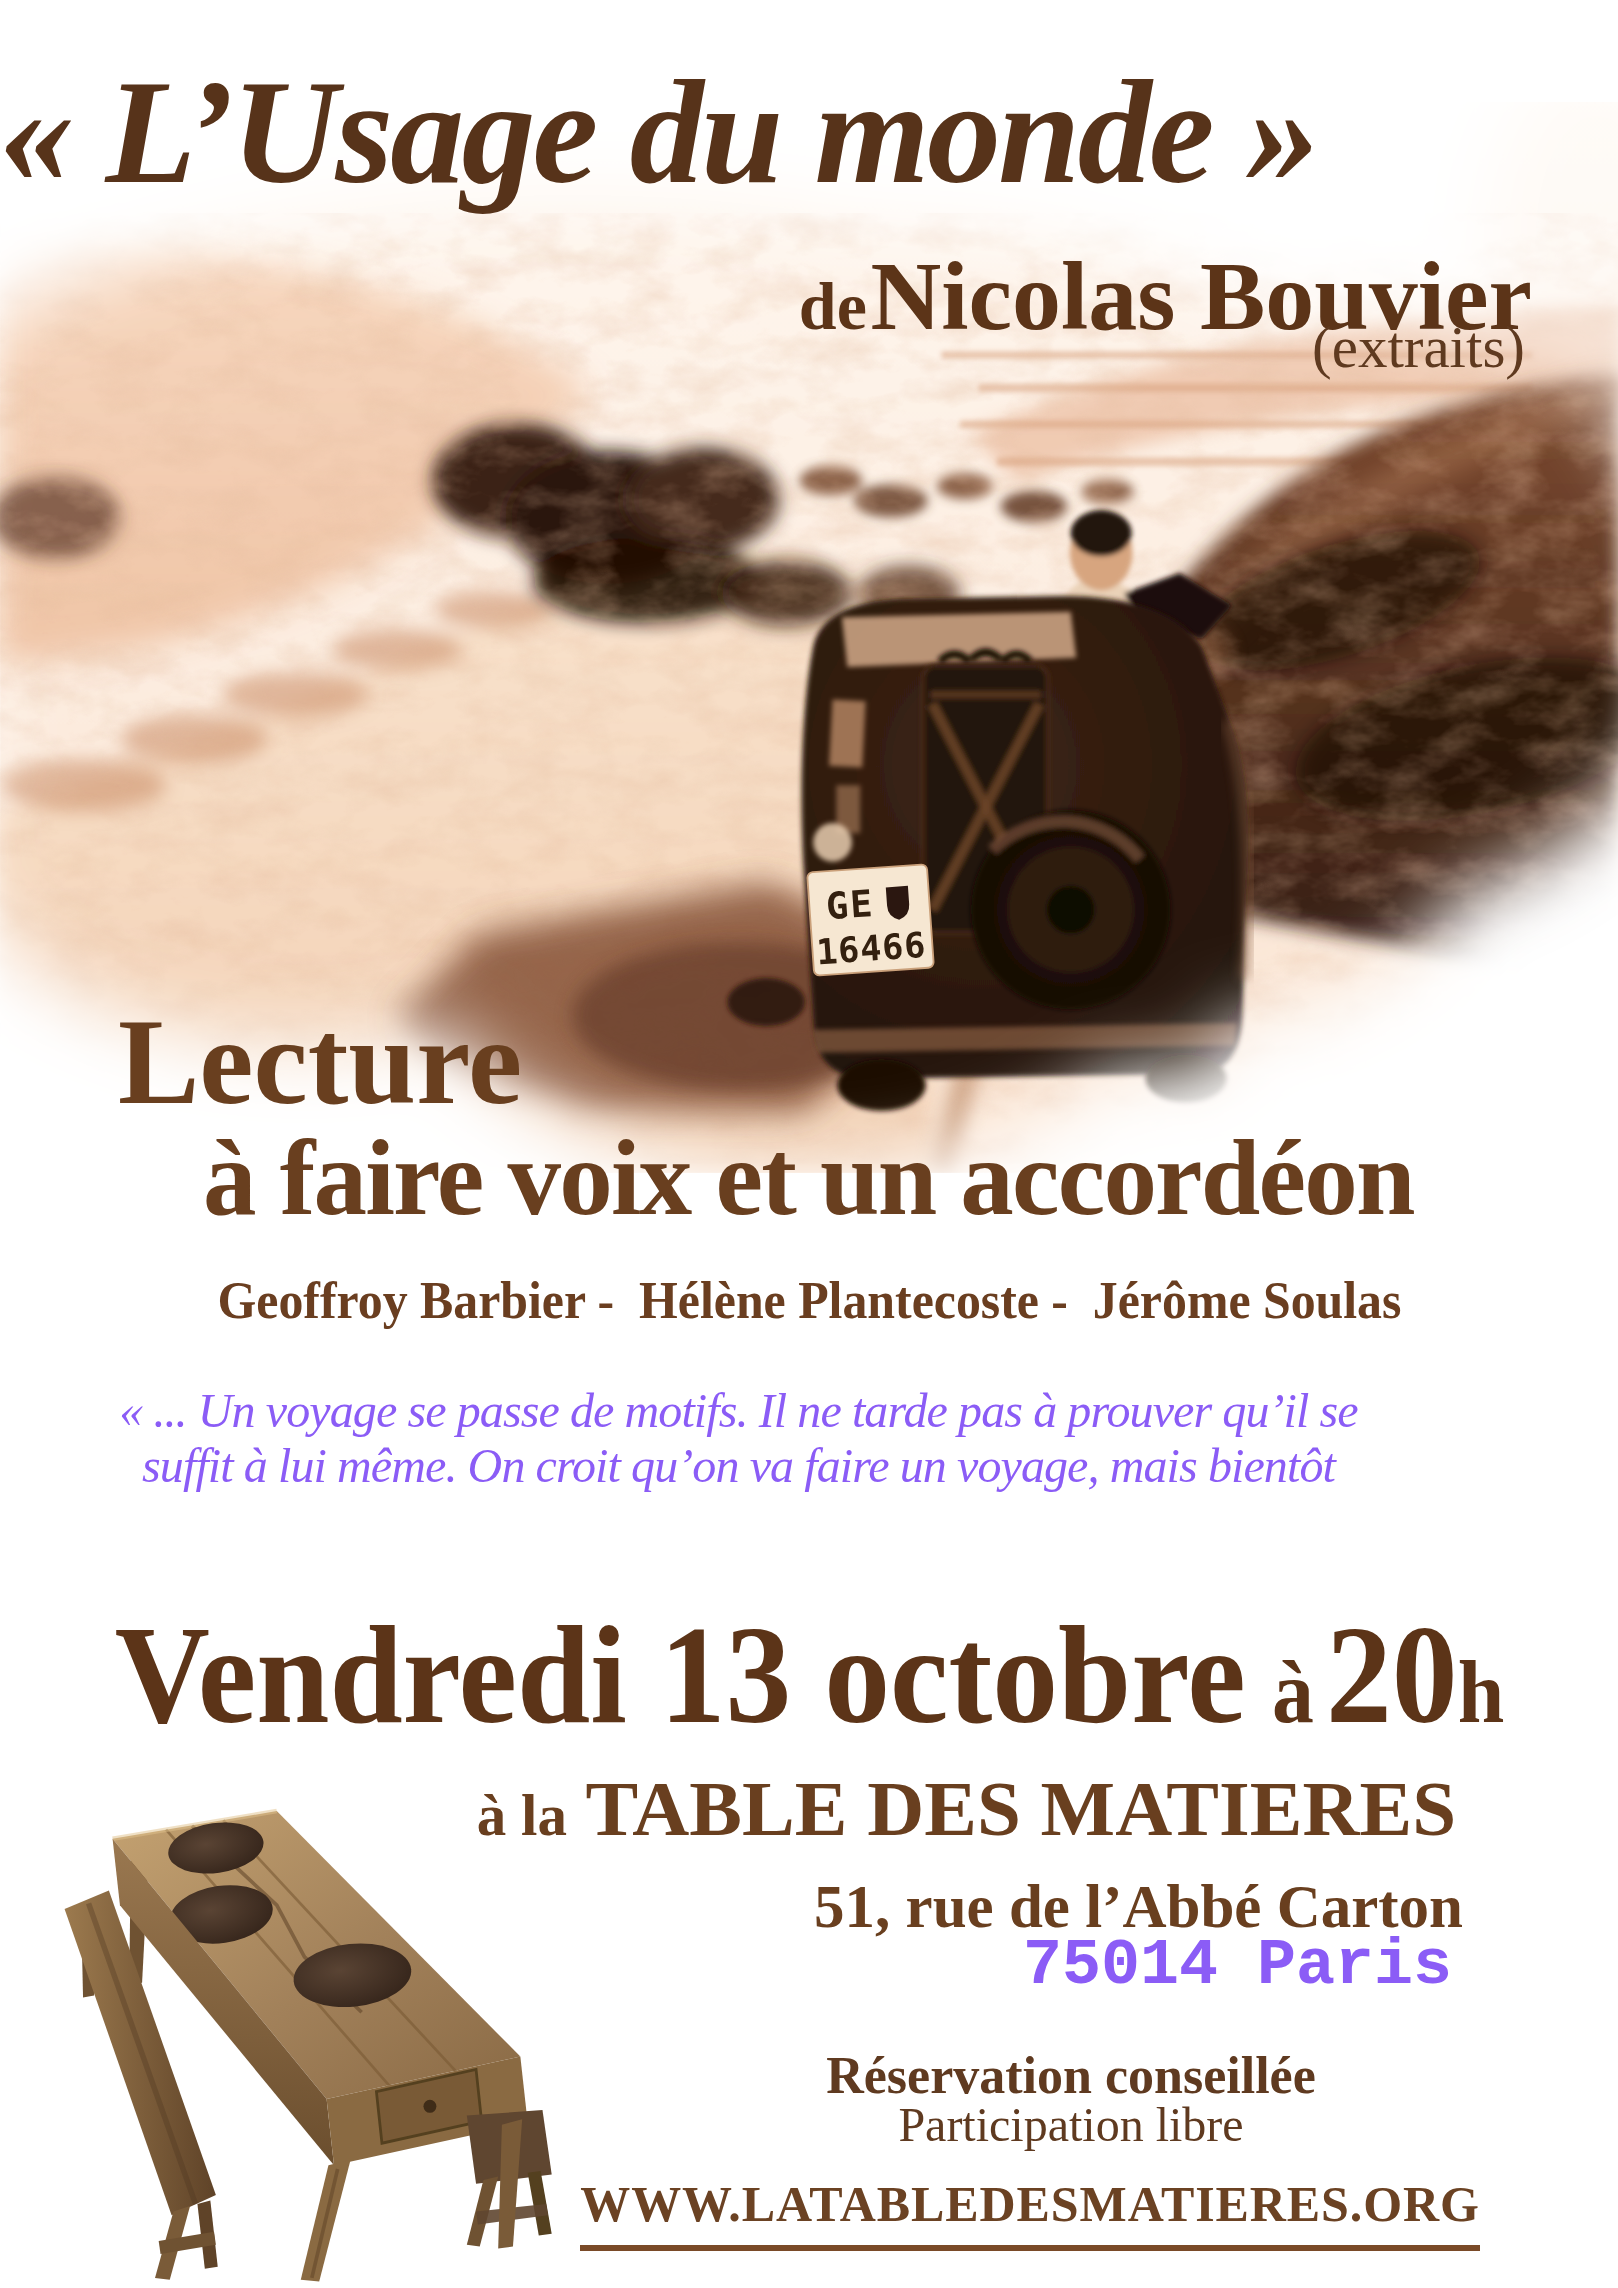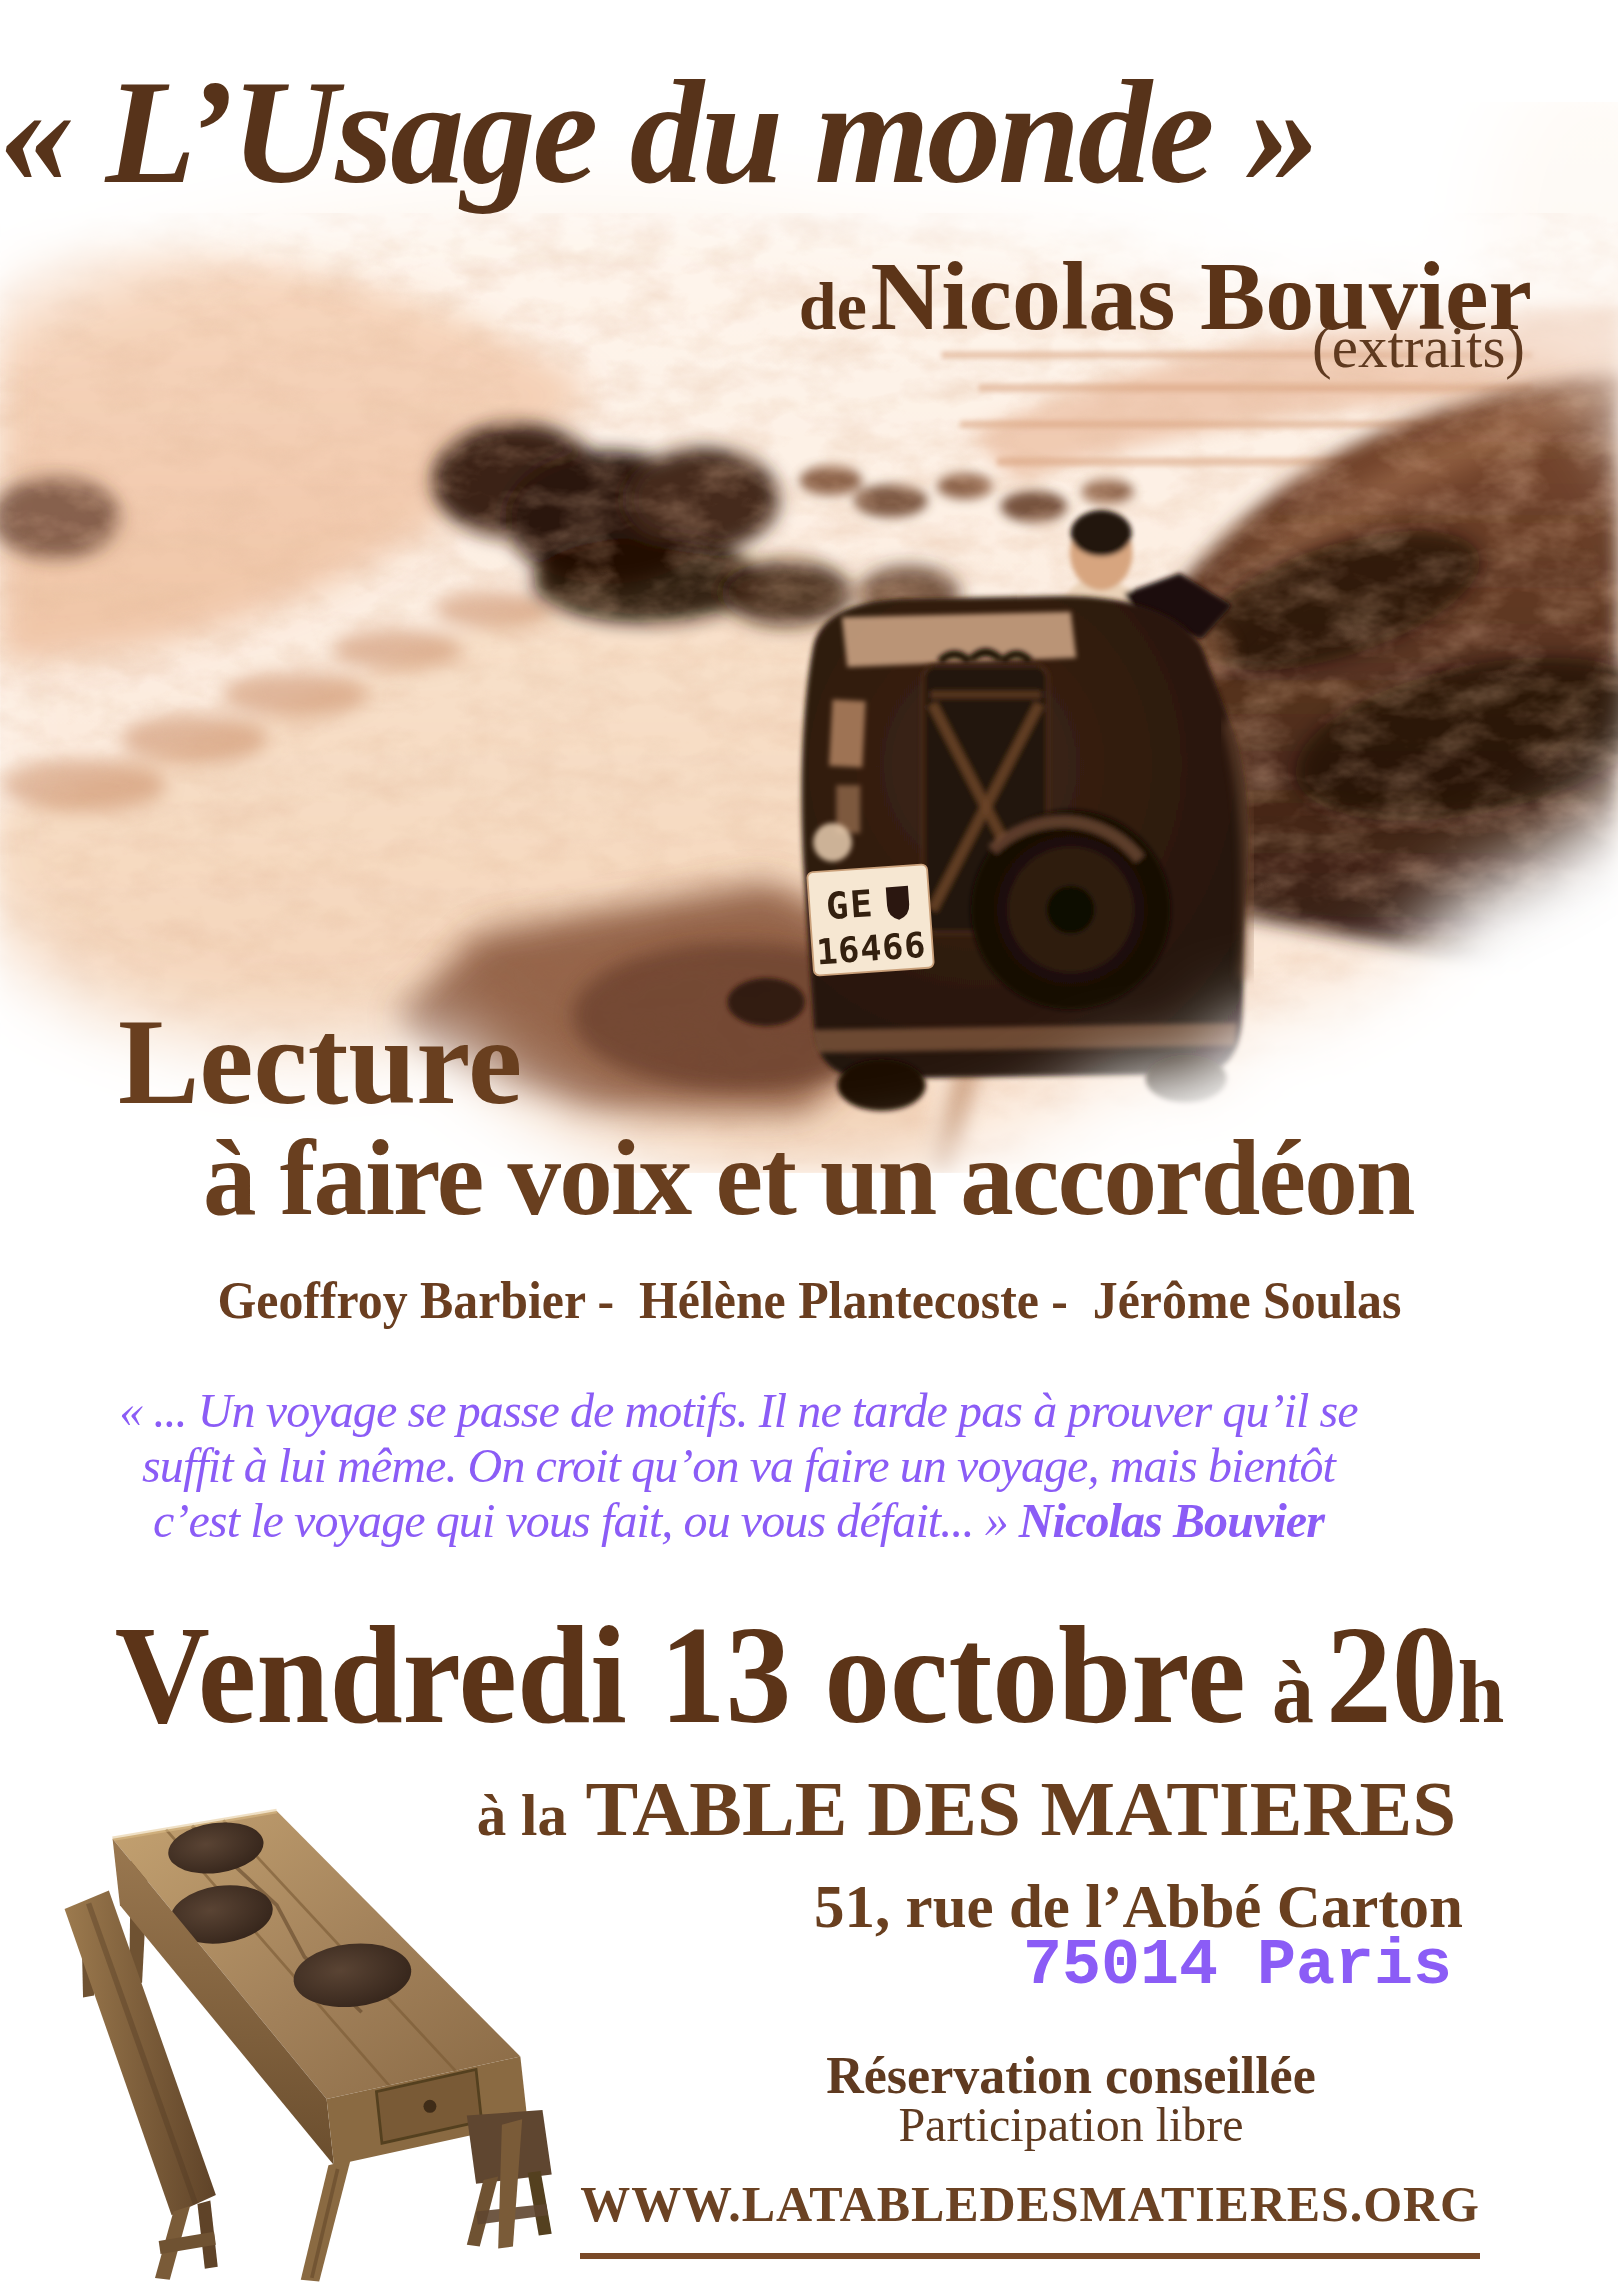--- a/index.html
+++ b/index.html
@@ -33,21 +33,21 @@
 
   .venue-line{top:1769px;left:314px;width:1305px;text-align:center;font-size:79px;font-weight:bold;
               color:#693f1f;line-height:1;z-index:5;white-space:nowrap;}
   .venue-line .prefix{font-size:59px;margin-right:18.5px;}
   .addr1{top:1876px;right:156px;text-align:right;font-size:61px;font-weight:bold;color:#693f1f;line-height:1;z-index:5;}
   .addr2{top:1934px;right:167px;text-align:right;font-size:65px;font-weight:bold;color:#8b5cf6;line-height:1;z-index:5;font-family:Liberation Mono, monospace;}
   .resv{top:2050px;left:517px;width:1108px;text-align:center;font-size:52px;font-weight:bold;color:#5f3a20;line-height:1;z-index:5;}
   .part{top:2101px;left:517px;width:1108px;text-align:center;font-size:48px;color:#5f3a20;line-height:1;z-index:5;}
   .site{top:2175px;left:441px;width:1178px;text-align:center;z-index:5;}
   .site a{display:inline-block;font-size:50px;font-weight:bold;color:#6b4223;letter-spacing:0.9px;
-          text-decoration:none;border-bottom:6.5px solid #7a4a28;padding-bottom:20px;cursor:pointer;}
+          text-decoration:none;border-bottom:6.5px solid #7a4a28;padding-bottom:12px;cursor:pointer;}
 </style>
 </head>
 <body>
 
 <div class="poster">
 
   <svg class="abs photo-svg" viewBox="0 110 1754 1160" xmlns="http://www.w3.org/2000/svg">
     <defs>
       <linearGradient id="pg-bg" x1="0" y1="0" x2="0" y2="1">
         <stop offset="0" stop-color="#fff8f1"></stop>
@@ -223,21 +223,20 @@
   </div>
   <div class="abs extraits">(extraits)</div>
 
   <div class="abs lecture">Lecture</div>
   <div class="abs sub">à faire voix et un accordéon</div>
   <div class="abs performers">Geoffroy Barbier -  Hélène Plantecoste -  Jérôme Soulas</div>
 
   <div class="abs quote">
     <div>« ... Un voyage se passe de motifs. Il ne tarde pas à prouver qu’il se</div>
     <div>suffit à lui même. On croit qu’on va faire un voyage, mais bientôt</div>
-    <div><span>c’est le voyage qui vous fait, ou vous défait... » </span><span class="qauthor">Nicolas Bouvier</span></div>
   </div>
 
   <div class="abs date-line">
     <span>Vendredi 13 octobre</span><span class="small sp">à</span><span class="sp2">20</span><span class="small">h</span>
   </div>
 
   <div class="abs venue-line">
     <span class="prefix">à la</span><span>TABLE DES MATIERES</span>
   </div>
 

